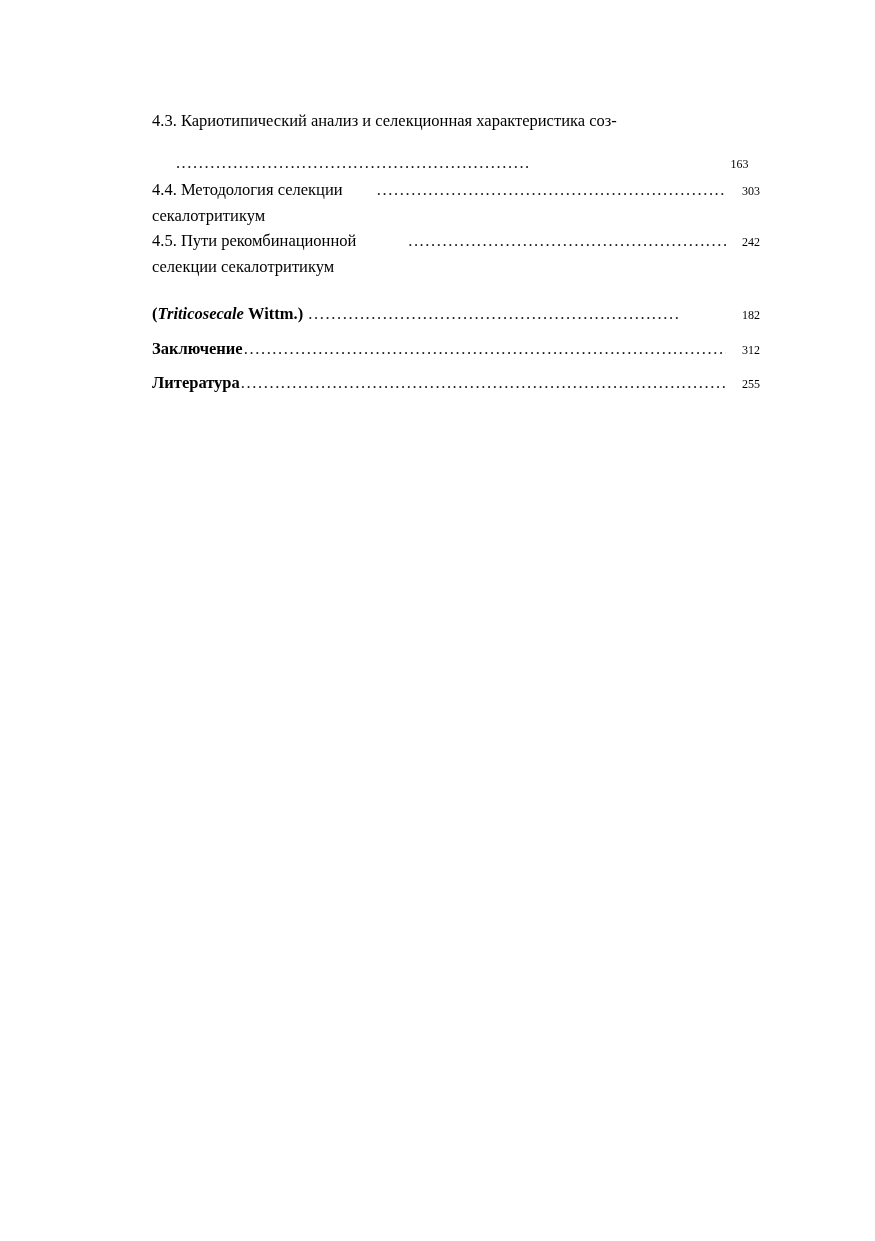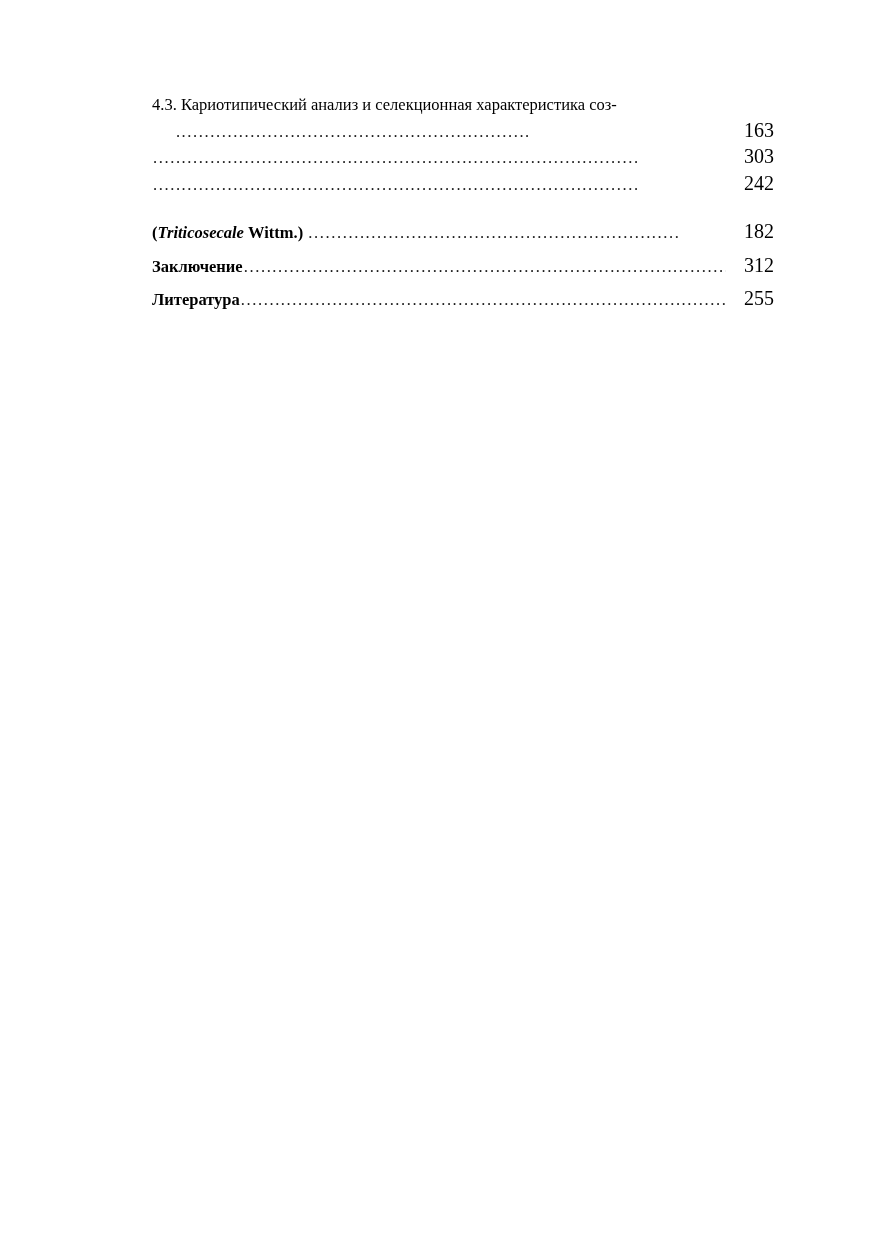--- a/index.html
+++ b/index.html
@@ -49,29 +49,30 @@
     overflow: hidden;
     white-space: nowrap;
     margin: 0 2px 0 1px;
     letter-spacing: 1.6px;
     font-size: 16.5px;
     color: #1a1a1a;
   }
   .entry .page-num {
     flex: 0 0 auto;
     width: 46px;
-    text-align: right;
-    font-size: 20px;
+    text-align: center;
+    font-size: 12px;
   }
   .sub {
     padding-left: 23px;
     text-indent: -23px;
   }
   .sub .row {
     padding-left: 23px;
+    margin-top: 16px;
   }
   .bold {
     font-weight: bold;
   }
   .bi {
     font-weight: bold;
     font-style: italic;
   }
   .gap-chapter {
     margin-top: 22px;
@@ -94,27 +95,29 @@
         <span class="txt">4.3. Кариотипический анализ и селекционная характеристика соз-</span>
       </div>
       <div class="row" style="padding-left:0;">
         <span class="leader">..................................................................</span>
         <span class="page-num">163</span>
       </div>
     </div>
 
     <div class="entry">
       <div class="row">
+        <span class="txt">4.4. Методология селекции секалотритикум </span>
         <span class="leader">.....................................................................................</span>
         <span class="page-num">303</span>
       </div>
     </div>
 
     <div class="entry">
       <div class="row">
+        <span class="txt">4.5. Пути рекомбинационной селекции секалотритикум</span>
         <span class="leader">.....................................................................................</span>
         <span class="page-num">242</span>
       </div>
     </div>
 
     <div class="entry gap-chapter">
       <div class="row chapter-line2">
         <span class="txt bold">(</span>
           <span class="txt bi">Triticosecale</span>
           <span class="txt bold"> Wittm</span>

